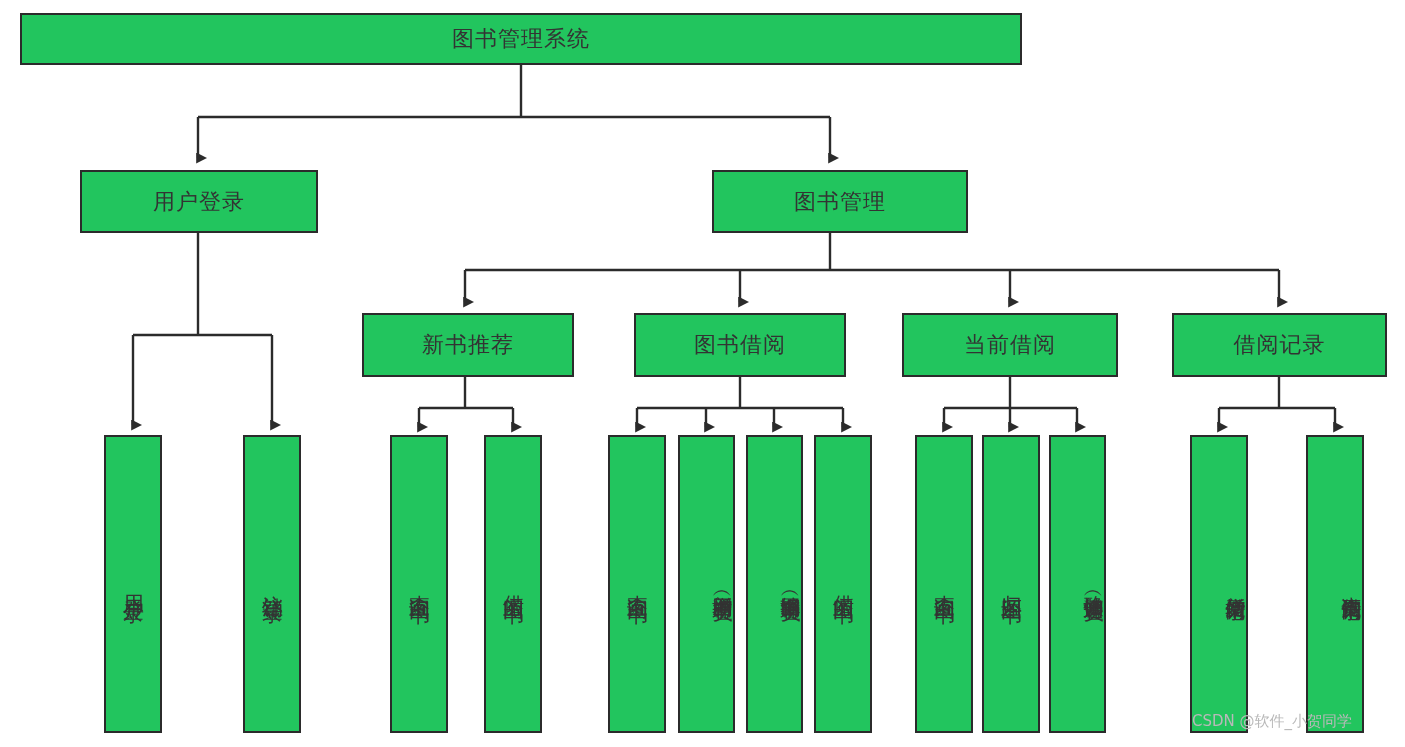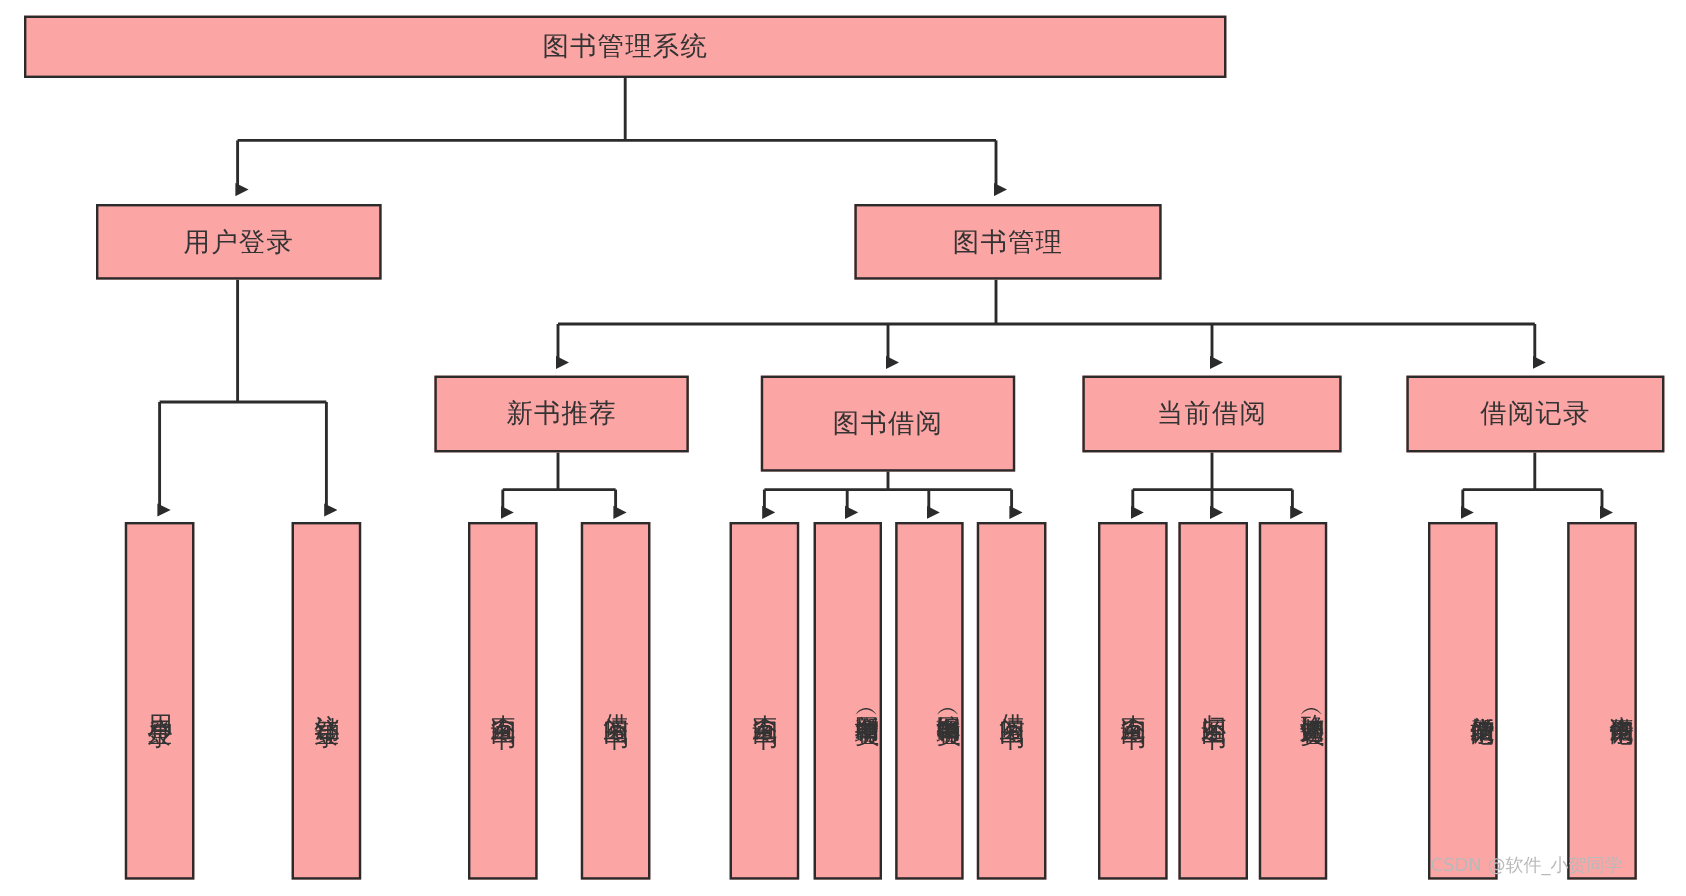--- a/index.html
+++ b/index.html
@@ -22,21 +22,21 @@
     position: absolute;
     left: 0;
     top: 0;
     width: 1405px;
     height: 747px;
     pointer-events: none;
   }
   .node {
     position: absolute;
     box-sizing: border-box;
-    background: #fca5a5;
+    background: #22c55e;
     border: 2px solid #2b2b2b;
     display: flex;
     align-items: center;
     justify-content: center;
     color: #333333;
     z-index: 2;
   }
   .node.h-node {
     font-size: 22px;
     letter-spacing: 1px;
@@ -133,21 +133,21 @@
   </div>
 
   <div class="node h-node" style="left:712px; top:170px; width:256px; height:63px;">
     <span class="node-label">图书管理</span>
   </div>
 
   <div class="node h-node" style="left:362px; top:313px; width:212px; height:64px;">
     <span class="node-label">新书推荐</span>
   </div>
 
-  <div class="node h-node" style="left:634px; top:313px; width:212px; height:80px;">
+  <div class="node h-node" style="left:634px; top:313px; width:212px; height:64px;">
     <span class="node-label">图书借阅</span>
   </div>
 
   <div class="node h-node" style="left:1172px; top:313px; width:215px; height:64px;">
     <span class="node-label">借阅记录</span>
   </div>
 
   <div class="node h-node" style="left:902px; top:313px; width:216px; height:64px;">
     <span class="node-label">当前借阅</span>
   </div>

